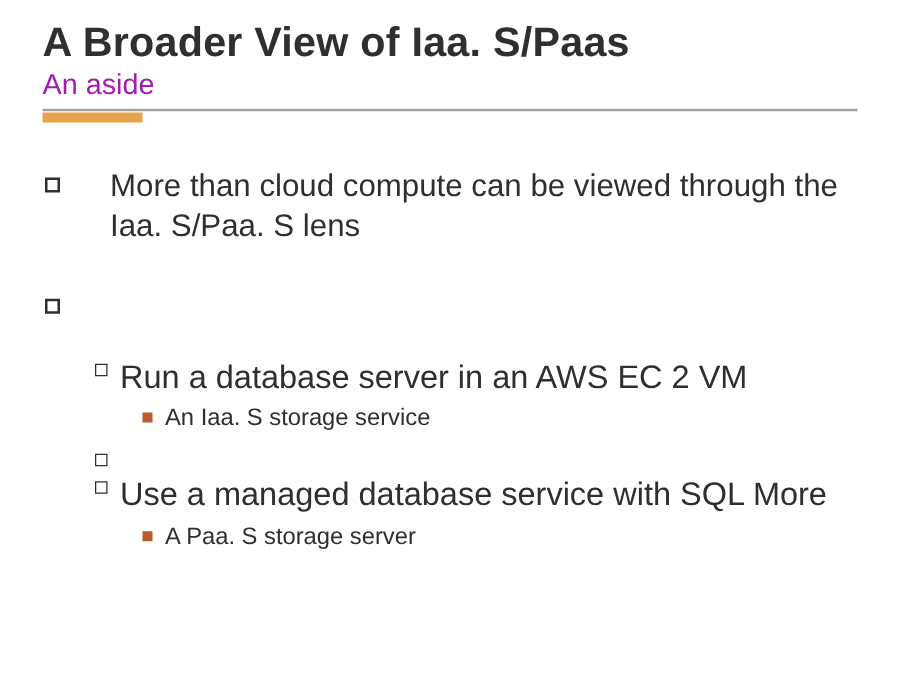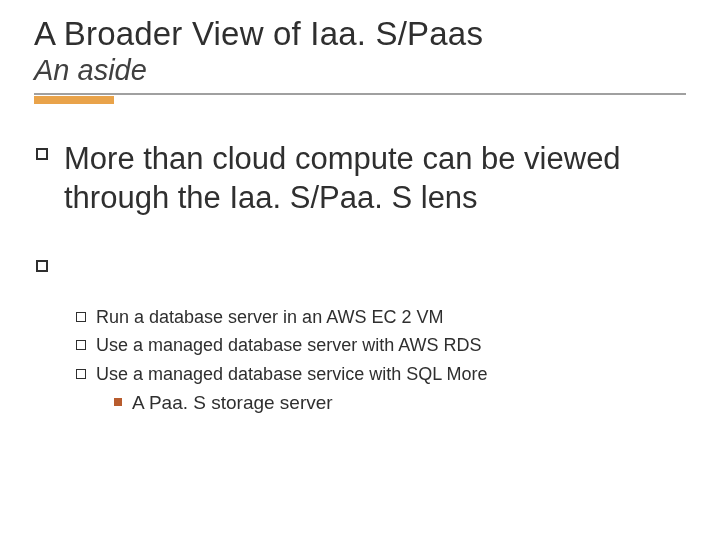--- a/index.html
+++ b/index.html
@@ -1,31 +1,31 @@
 <!DOCTYPE html>
 <html><head>
 <meta charset="utf-8">
 <style>
   * { margin: 0; padding: 0; box-sizing: border-box; }
   html, body { width: 720px; height: 540px; background: #fff; font-family: Arial, Helvetica, sans-serif; color: #2f2f2f; }
   .slide { width: 720px; height: 540px; position: relative; padding: 16px 34px 20px 34px; }
-  .slide-title { font-size: 33px; font-weight: 400; letter-spacing: 0.2px; line-height: 1.1; }
-  .slide-subtitle { font-size: 29px; font-weight: 400; color: #404040; margin-top: 2px; font-style: italic; }
+  .slide-title { font-size: 33px; font-weight: 700; letter-spacing: 0.2px; line-height: 1.1; }
+  .slide-subtitle { font-size: 23px; font-weight: 400; color: #a21caf; margin-top: 2px; }
   .rule-wrap { margin-top: 6px; width: 100%; }
   .rule-top { height: 2px; background: #a0a0a0; }
   .rule-accent { height: 8px; width: 80px; background: #e9a34a; margin-top: 1px; }
   .content { margin-top: 36px; padding-left: 2px; }
   .lvl1 { display: flex; align-items: flex-start; margin-bottom: 34px; }
   .lvl1:last-of-type { margin-bottom: 12px; }
   .bullet-square { width: 12px; height: 12px; border: 2px solid #2f2f2f; margin-top: 8px; margin-right: 16px; flex: 0 0 auto; }
   .bullet-square.small { width: 10px; height: 10px; border-width: 1.5px; margin-top: 6px; margin-right: 10px; }
   .bullet-solid { width: 8px; height: 8px; background: #b85c2e; margin-top: 7px; margin-right: 10px; flex: 0 0 auto; }
-  .lvl1-text { font-size: 31px; line-height: 1.25; }
+  .lvl1-text { font-size: 25px; line-height: 1.25; margin-left: 24px; }
   .lvl2 { display: flex; align-items: flex-start; margin-left: 40px; margin-top: 6px; margin-bottom: 2px; }
-  .lvl2-text { font-size: 18px; line-height: 1.25; }
+  .lvl2-text { font-size: 26px; line-height: 1.25; }
   .lvl3 { display: flex; align-items: flex-start; margin-left: 78px; margin-top: 6px; margin-bottom: 10px; }
   .lvl3-text { font-size: 19px; line-height: 1.25; }
   .sub-block { margin-top: 4px; }
 </style>
 </head>
 <body>
 
 <div class="slide">
 
   <div class="slide-title">A Broader View of Iaa. S/Paas</div>
@@ -47,24 +47,27 @@
       <div class="bullet-square"></div>
     </div>
 
     <div class="sub-block">
 
       <div class="lvl2">
         <div class="bullet-square small"></div>
         <div class="lvl2-text">Run a database server in an AWS EC 2 VM</div>
       </div>
 
+      <div class="lvl3">
+        <div class="bullet-solid"></div>
+        <div class="lvl3-text">An Iaa. S storage service</div>
+      </div>
 
       <div class="lvl2">
         <div class="bullet-square small"></div>
-        <div class="lvl2-text">Use a managed database server with AWS RDS</div>
       </div>
 
       <div class="lvl2">
         <div class="bullet-square small"></div>
         <div class="lvl2-text">Use a managed database service with SQL More</div>
       </div>
 
       <div class="lvl3">
         <div class="bullet-solid"></div>
         <div class="lvl3-text">A Paa. S storage server</div>

